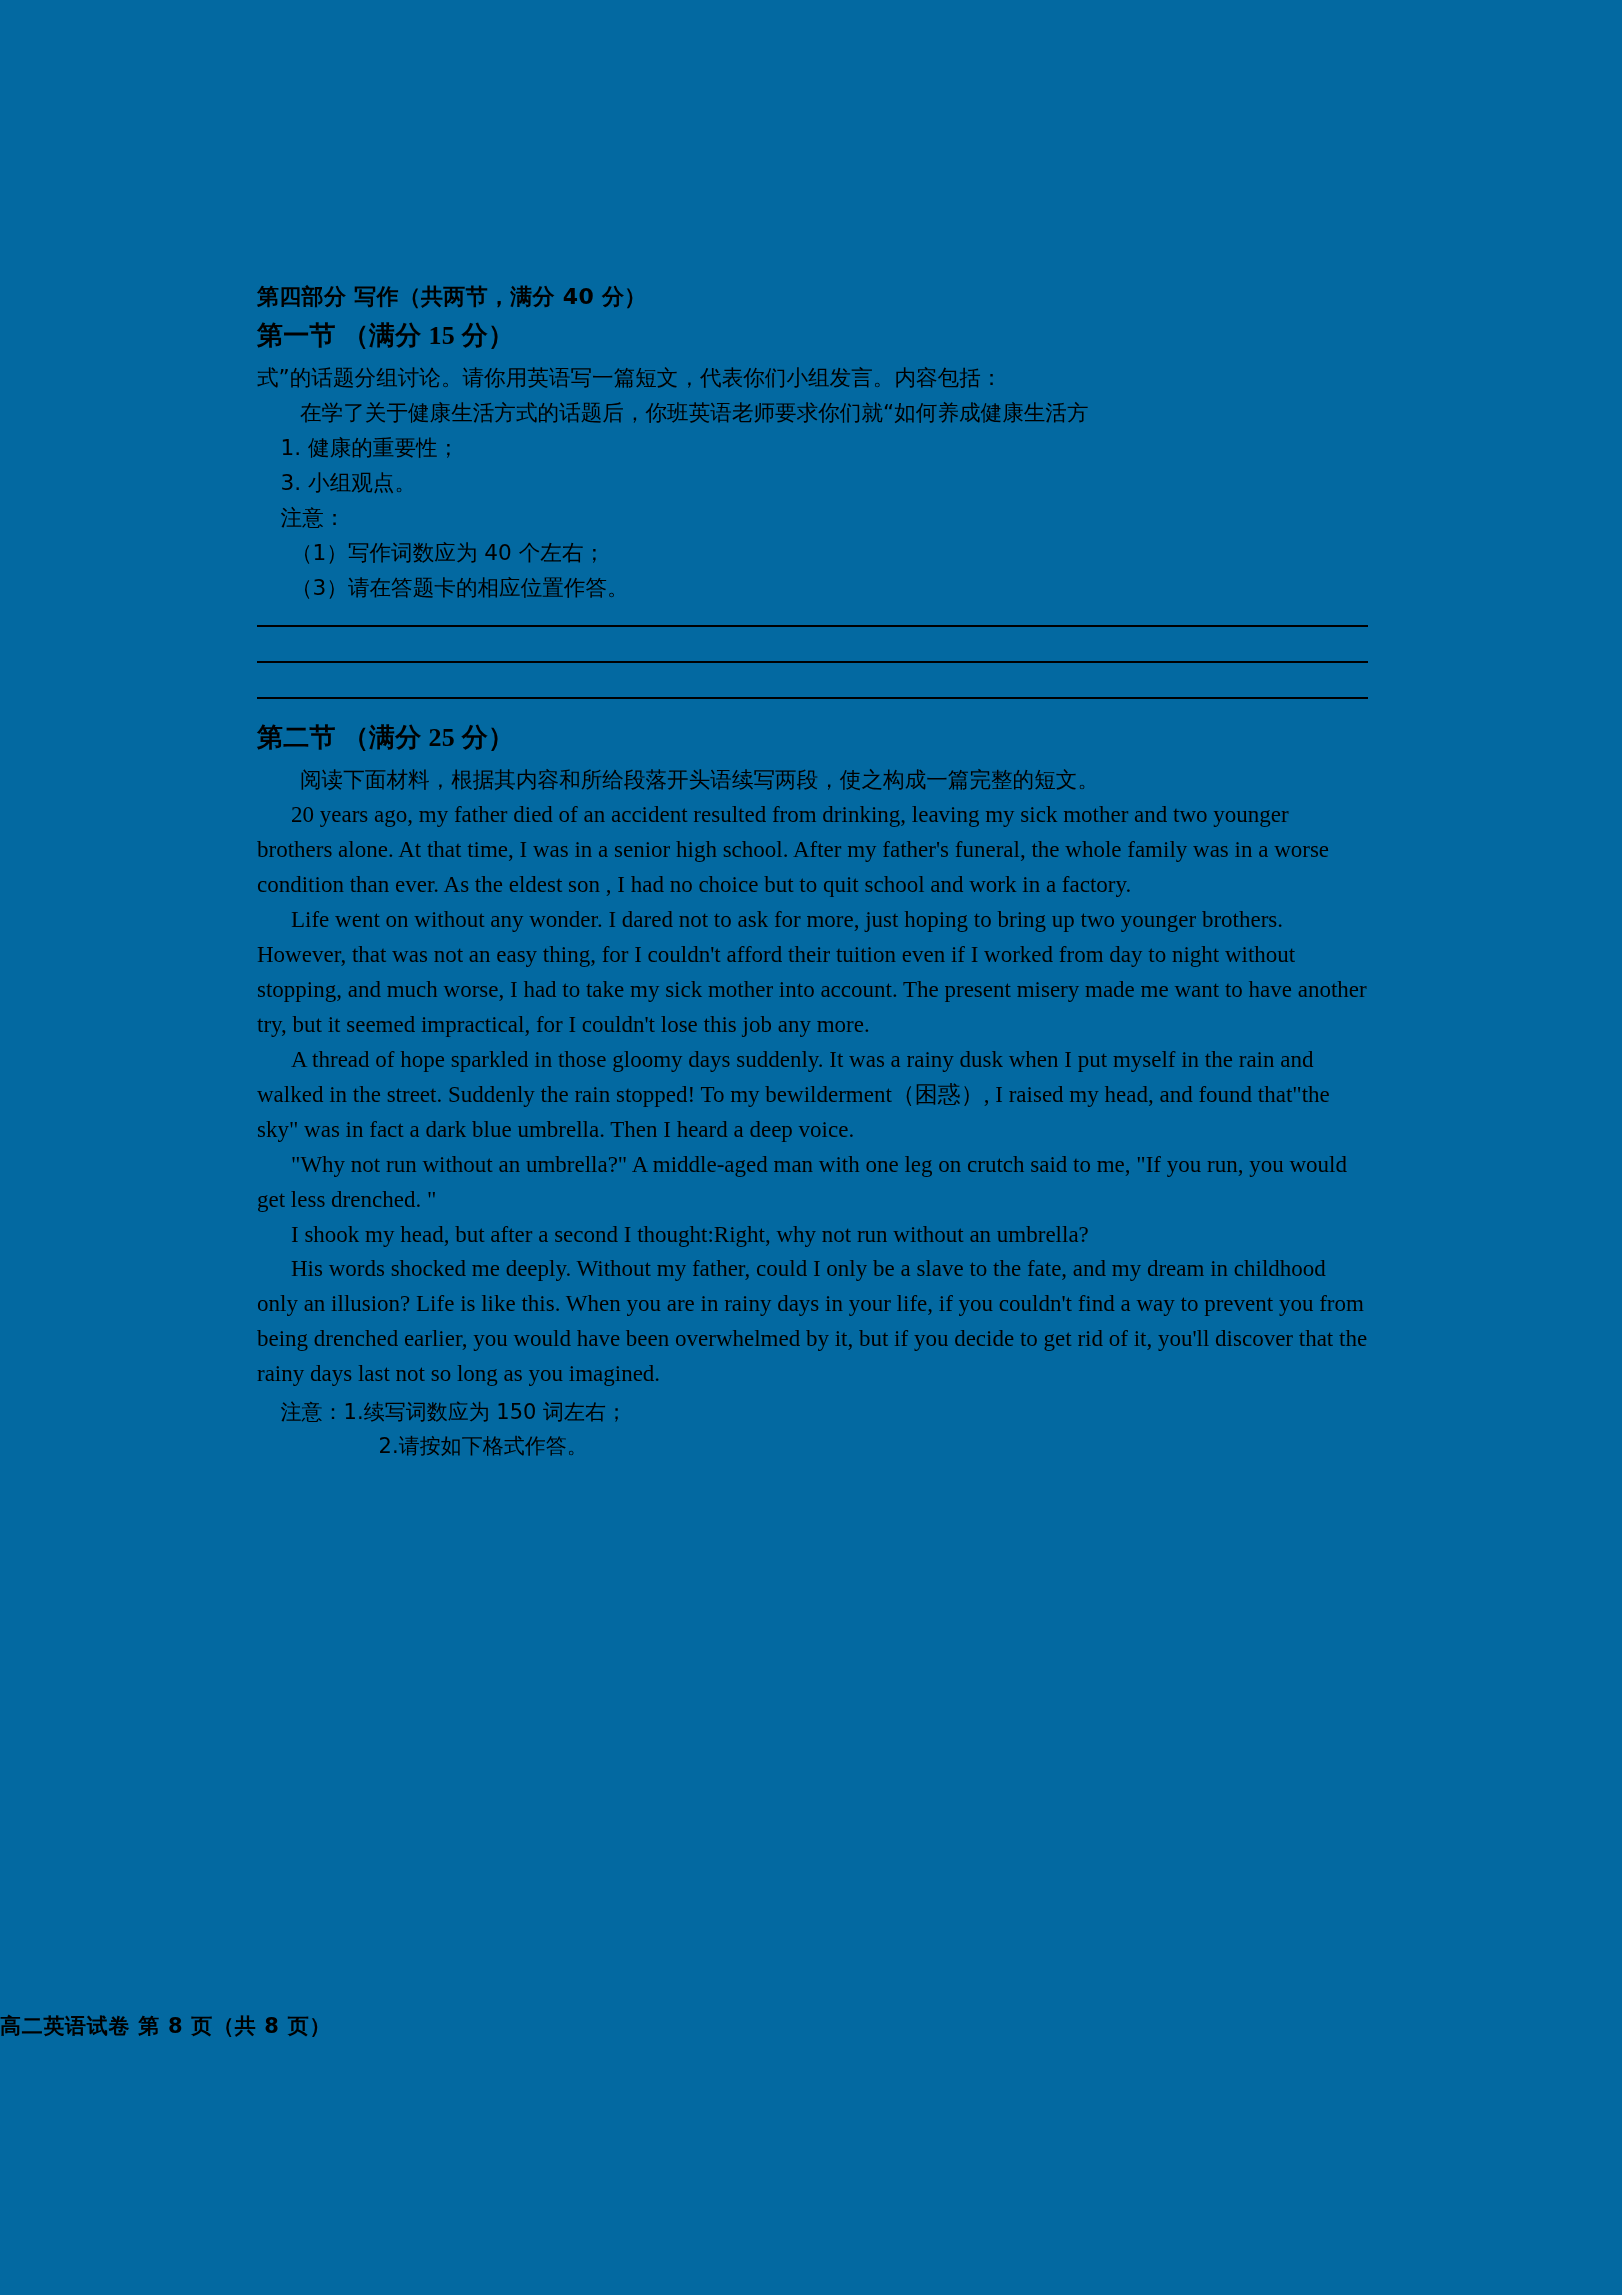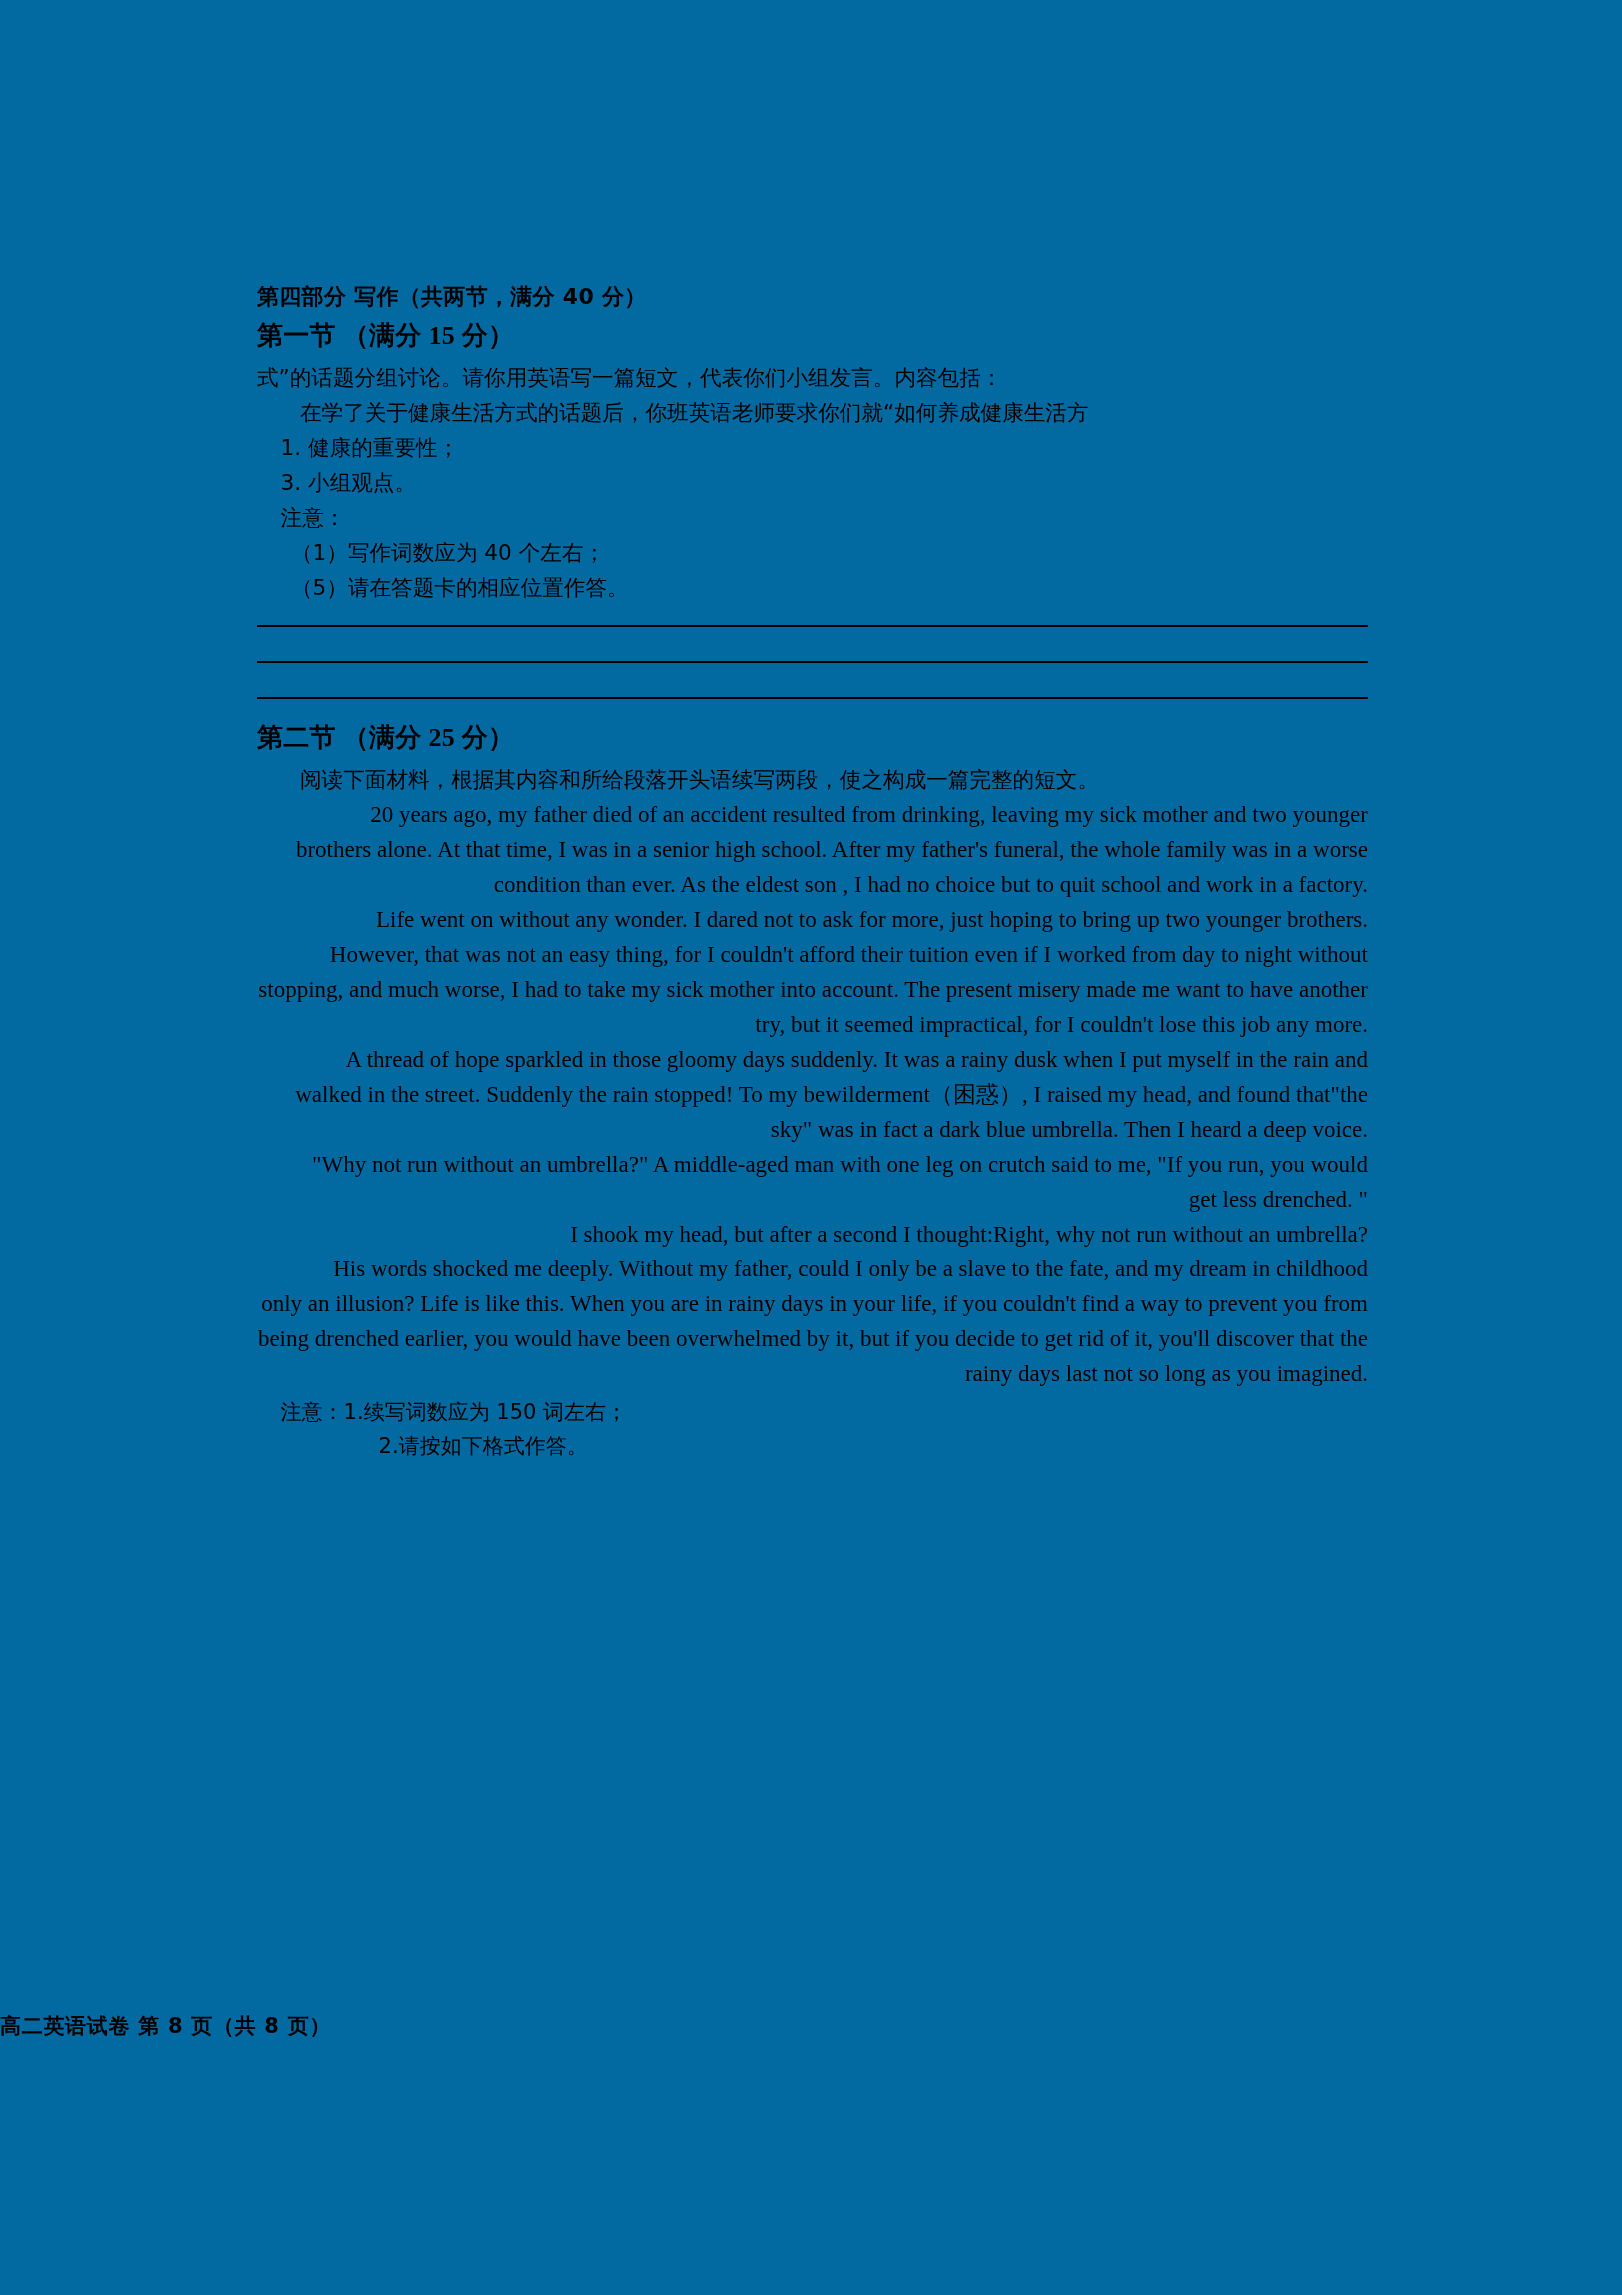--- a/index.html
+++ b/index.html
@@ -88,21 +88,21 @@
   }
   .rule-line:last-child { margin-bottom: 0; }
 
   
   .en-para {
     font-family: "Liberation Serif", "DejaVu Serif", serif;
     font-size: 23px;
     line-height: 1.52;
     margin: 0;
     text-indent: 34px;
-    text-align: right;
+    text-align: left;
   }
 
   
   .note2-wrap {
     margin-top: 3.9px;
     padding-left: 23.6px;
     font-family: "DejaVu Sans", "Liberation Sans", sans-serif;
     font-size: 21px;
     line-height: 1.6;
   }
@@ -155,21 +155,21 @@
     <p class="cn-head-2">第一节 （满分 15 分）</p>
 
     <p class="cn-body">式”的话题分组讨论。请你用英语写一篇短文，代表你们小组发言。内容包括：</p>
     <p class="cn-body indent2">在学了关于健康生活方式的话题后，你班英语老师要求你们就“如何养成健康生活方</p>
 
     <p class="cn-item">1. 健康的重要性；</p>
     <p class="cn-item">3. 小组观点。</p>
 
     <p class="cn-note">注意：</p>
     <p class="cn-subnote">（1）写作词数应为 40 个左右；</p>
-    <p class="cn-subnote">（5）请在答题卡的相应位置作答。</p>
+    <p class="cn-subnote">（3）请在答题卡的相应位置作答。</p>
 
     <div class="rules">
       <div class="rule-line"></div>
       <div class="rule-line"></div>
       <div class="rule-line"></div>
     </div>
 
     <p class="cn-head-2" style="margin-top:19.6px;">第二节 （满分 25 分）</p>
 
     <p class="cn-body indent2">阅读下面材料，根据其内容和所给段落开头语续写两段，使之构成一篇完整的短文。</p>

